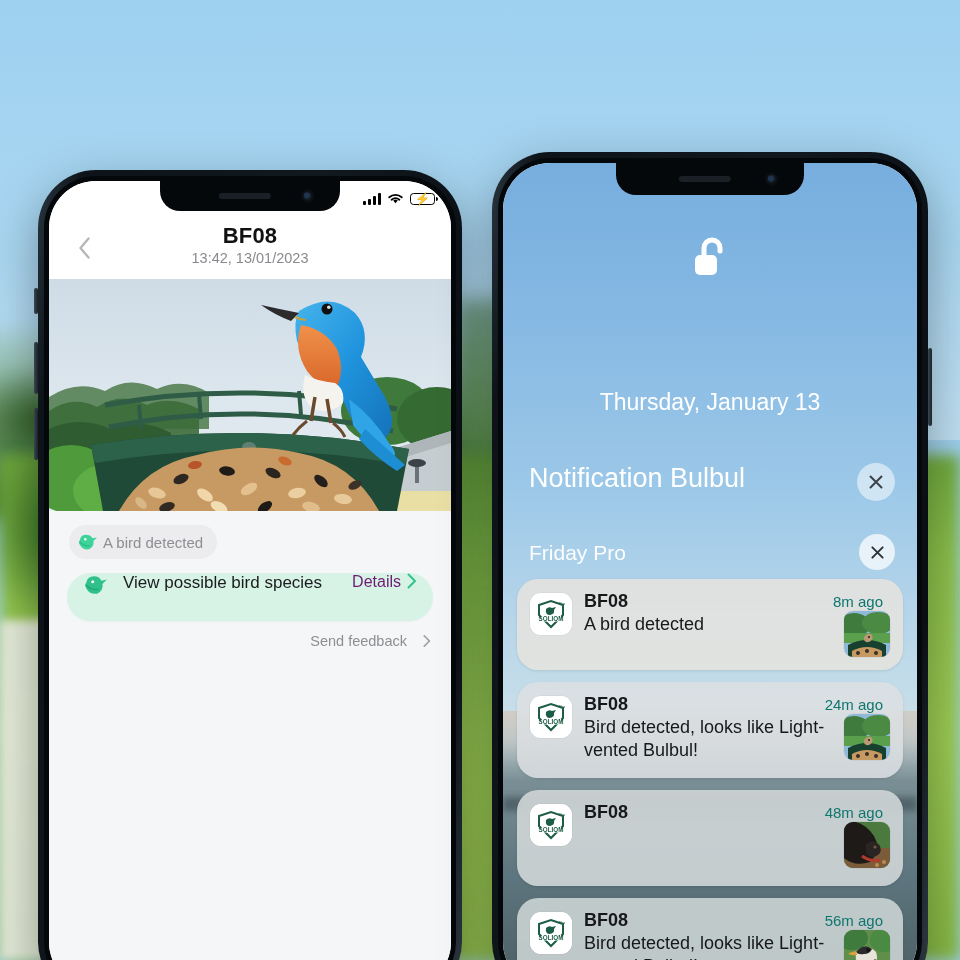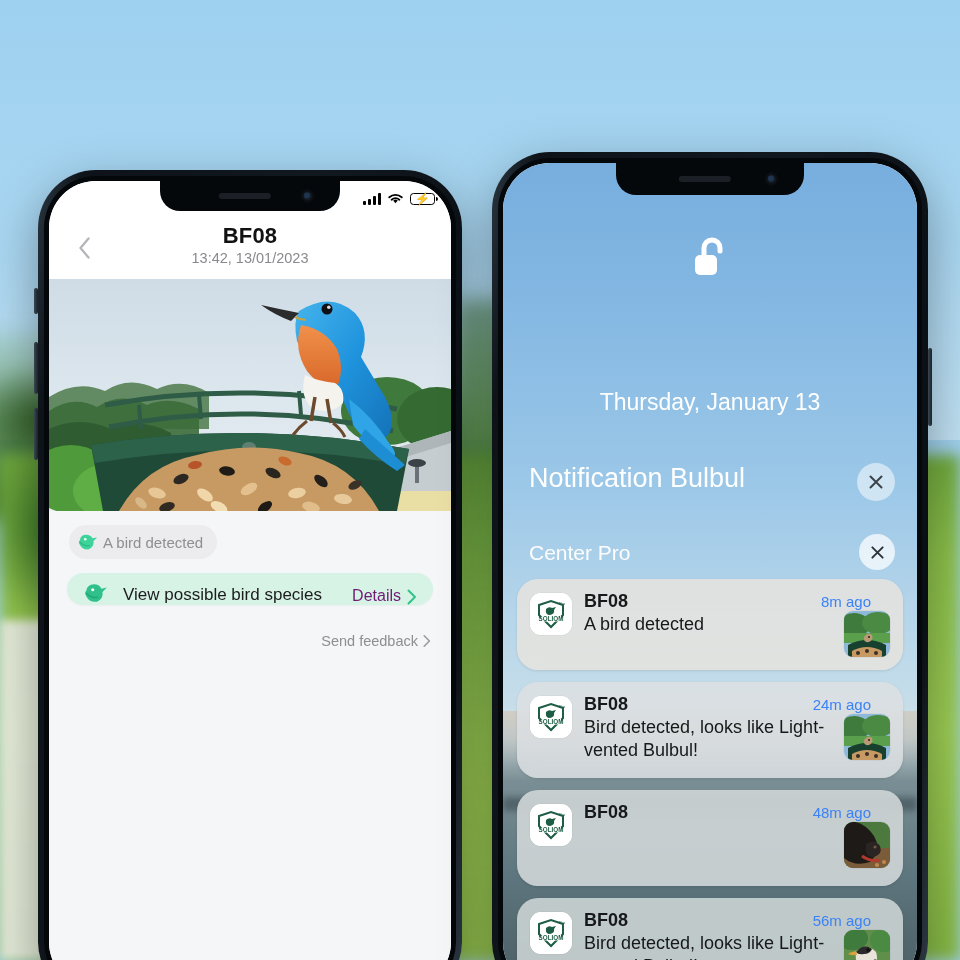--- a/index.html
+++ b/index.html
@@ -155,34 +155,34 @@
   .chip-small {
     position:absolute; left:20px; top:14px;
     height:34px; border-radius:17px;
     background:#ececef;
     display:flex; align-items:center; gap:4px;
     padding:0 14px 0 8px;
     font-size:15px; color:#8e8e93;
   }
   .chip-big {
     position:absolute; left:18px; right:18px; top:62px;
-    height:32px; border-radius:24px;
+    height:48px; border-radius:24px;
     background:#d6f3e6;
-    display:flex; align-items:flex-end;
+    display:flex; align-items:flex-start;
     padding:0 16px 0 16px;
     box-shadow:0 1px 2px rgba(0,0,0,.04);
   }
   .chip-big .lbl {
     flex:1; margin-left:14px; font-size:17px; color:#1c1c1e; font-weight:400;
   }
   .chip-big .det { font-size:16px; color:#701a75; margin-right:6px; }
   .feedback {
     position:absolute; right:20px; top:122px;
     font-size:14.5px; color:#8e8e93;
-    display:flex; align-items:center; gap:5px;
+    display:flex; align-items:center; gap:16px;
   }
 
   
   #phoneRight { left:492px; top:152px; width:436px; height:848px; }
 
   .r-screen-bg { position:absolute; inset:0; overflow:hidden; }
   .r-sky {
     position:absolute; left:0; top:0; width:100%; height:560px;
     background:linear-gradient(180deg,#77aede 0%,#86b9e3 28%,#9cc8e8 58%,#b7d6ea 82%,#cadfe9 100%);
   }
@@ -295,22 +295,22 @@
   .app-icon {
     flex:0 0 auto; width:42px; height:42px; border-radius:11px;
     background:#fff; margin-right:12px; margin-top:2px;
     position:relative; overflow:hidden;
     box-shadow:0 0 0 .5px rgba(0,0,0,.06);
   }
   .n-main { flex:1; min-width:0; padding-right:8px; }
   .n-app { font-size:18px; font-weight:700; color:#17181a; line-height:1.15; }
   .n-msg { font-size:18px; color:#17181a; line-height:1.28; margin-top:1px; }
   .n-time {
-    position:absolute; right:32px; top:14px;
-    font-size:15px; color:#3b82f6;
+    position:absolute; right:20px; top:14px;
+    font-size:15px; color:#0f766e;
   }
   .n-thumb {
     flex:0 0 auto; width:46px; height:46px; border-radius:9px;
     overflow:hidden; margin-top:20px; margin-left:4px;
     box-shadow:0 0 0 .5px rgba(0,0,0,.08);
   }
   .chev { display:inline-block; }
 </style>
 </head>
 <body>
@@ -501,21 +501,21 @@
 
     <div class="r-date">Thursday, January 13</div>
 
     <div class="nc-title">Notification Bulbul</div>
     <div class="nc-close">
       <svg width="16" height="16" viewBox="0 0 16 16">
         <path d="M2.5 2.5 L13.5 13.5 M13.5 2.5 L2.5 13.5" stroke="#3c4349" stroke-width="2" stroke-linecap="round"></path>
       </svg>
     </div>
 
-    <div class="grp-title">Center Pro</div>
+    <div class="grp-title">Friday Pro</div>
     <div class="grp-close">
       <svg width="15" height="15" viewBox="0 0 16 16">
         <path d="M2.5 2.5 L13.5 13.5 M13.5 2.5 L2.5 13.5" stroke="#2b3136" stroke-width="2" stroke-linecap="round"></path>
       </svg>
     </div>
 
     <div class="notif-list">
 
       <div class="notif warm">
         <span class="app-icon">

